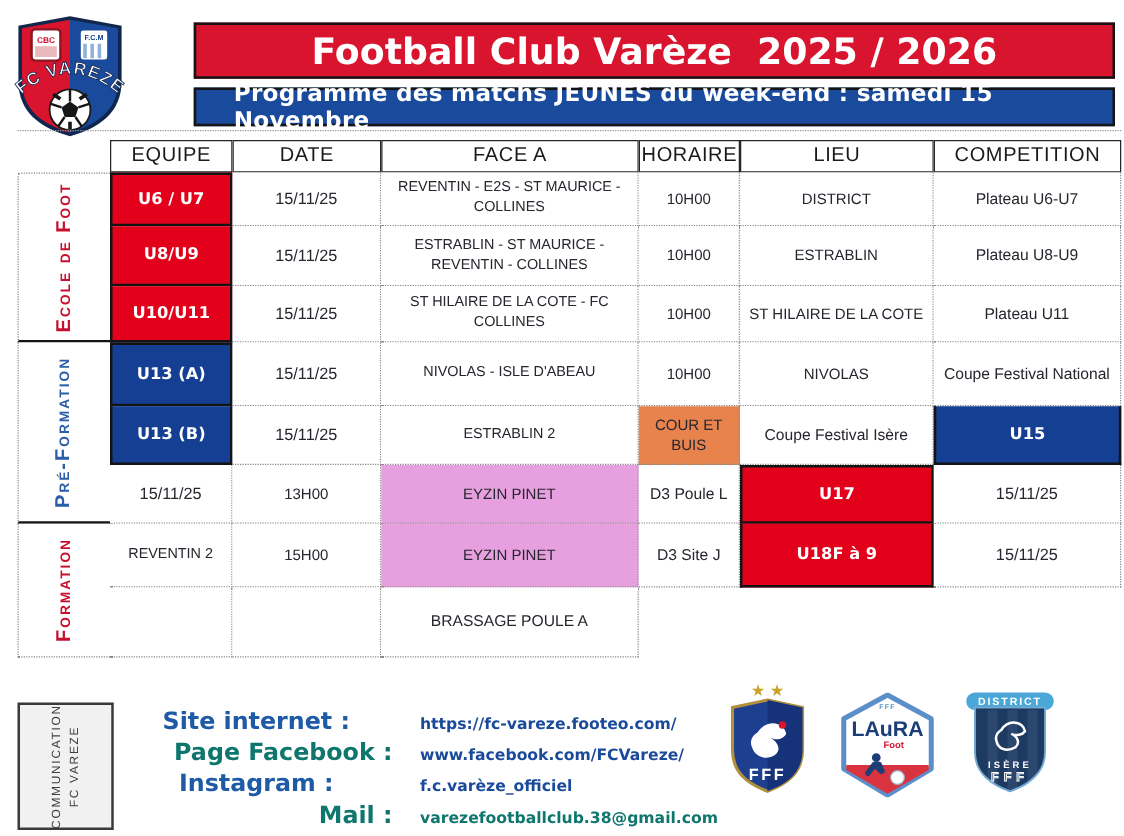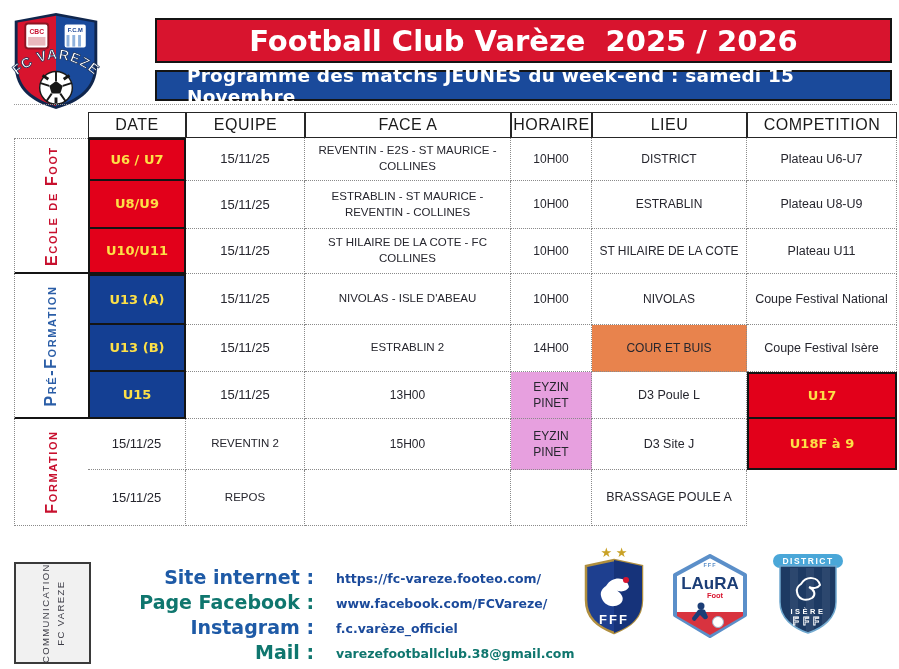--- a/index.html
+++ b/index.html
@@ -27,42 +27,42 @@
         display: flex; align-items: center; justify-content: center; background: #fff; }
   .sb-first { border-top: 1.5px dotted #8a8a8a; }
   .sb-last { border-bottom: 1.5px dotted #8a8a8a; }
   .vtext { transform: rotate(-90deg); white-space: nowrap; }
   .sb .vtext { font-variant: small-caps; font-weight: 700; font-size: 16px; letter-spacing: 1.6px; }
   .sb-red .vtext { color: #C8102E; }
   .sb-blue .vtext { color: #2B5EA7; }
   .td { display: flex; align-items: center; justify-content: center; text-align: center;
         border-right: 1.5px dotted #8a8a8a; border-bottom: 1.5px dotted #8a8a8a;
         font-size: 12px; color: #26262e; padding: 2px 4px; line-height: 1.35; background: #fff; }
-  .eq { color: #fde047; font-weight: bold; font-family: "DejaVu Sans", sans-serif; font-size: 13px;
+  .eq { color: #ffffff; font-weight: bold; font-family: "DejaVu Sans", sans-serif; font-size: 13px;
         border: 2px solid #141414; border-top: none; }
   .eq-top { border-top: 2px solid #141414; }
   .eq.red { background: #E2001A; }
   .eq.blue { background: #143F93; }
   .c-date { font-size: 13px; }
   .c-face { font-size: 11.5px; }
   .c-comp { font-size: 12.5px; }
   .hl-orange { background: #E8834D; }
   .hl-pink { background: #E7A0DF; }
 
   
   .comm-box { position: absolute; left: 14px; top: 562px; width: 77px; height: 102px;
               background: #f1f1f1; border: 2px solid #3a3a3a;
               display: flex; align-items: center; justify-content: center; }
   .comm-box .vtext { font-size: 9.5px; letter-spacing: 1.4px; color: #3c3c46; text-align: center; line-height: 1.6; font-weight: 500; }
   .link-row { position: absolute; left: 96px; width: 470px; height: 26px; }
   .link-label { position: absolute; left: 0; top: 0; width: 218px; text-align: right;
                 font-family: "DejaVu Sans", sans-serif; font-weight: bold; font-size: 19px; }
   .link-value { position: absolute; left: 240px; top: 5px; width: 230px; text-align: left;
                 font-family: "DejaVu Sans", sans-serif; font-weight: bold; font-size: 12.5px; }
-  .c-blue { color: #1E5AA6; }
+  .c-blue { color: #1E5AA6; text-align: center; }
   .c-red  { color: #0f766e; }
   .c-linkblue { color: #1B4A9B; }
   .logo-abs { position: absolute; }
 </style>
 </head>
 <body>
 
 <div class="page">
 
   <div class="club-logo">
@@ -94,22 +94,22 @@
     <span>2025 / 2026</span>
   </div>
   <div class="banner banner-blue">
     <span>Programme des matchs JEUNES du week-end : samedi 15 Novembre</span>
   </div>
 
   <div class="frame-dotted-top"></div>
 
   <div class="tbl">
     <div></div>
+    <div class="th">EQUIPE</div>
     <div class="th">DATE</div>
-    <div class="th">EQUIPE</div>
     <div class="th">FACE A</div>
     <div class="th">HORAIRE</div>
     <div class="th">LIEU</div>
     <div class="th">COMPETITION</div>
 
     <div class="sb sb-red sb-first" style="grid-row:2/5">
         <span class="vtext">Ecole de Foot</span>
       </div>
     <div class="sb sb-blue" style="grid-row:5/8">
         <span class="vtext">Pré-Formation</span>
@@ -142,40 +142,38 @@
     <div class="td eq blue eq-top">U13 (A)</div>
     <div class="td c-date">15/11/25</div>
     <div class="td c-face">NIVOLAS - ISLE D'ABEAU</div>
     <div class="td">10H00</div>
     <div class="td">NIVOLAS</div>
     <div class="td c-comp">Coupe Festival National</div>
 
     <div class="td eq blue">U13 (B)</div>
     <div class="td c-date">15/11/25</div>
     <div class="td c-face">ESTRABLIN 2</div>
-    <div class="td">14H00</div>
     <div class="td hl-orange">COUR ET BUIS</div>
     <div class="td c-comp">Coupe Festival Isère</div>
 
     <div class="td eq blue">U15</div>
     <div class="td c-date">15/11/25</div>
     <div class="td">13H00</div>
     <div class="td hl-pink">EYZIN PINET</div>
     <div class="td c-comp">D3 Poule L</div>
 
     <div class="td eq red eq-top">U17</div>
     <div class="td c-date">15/11/25</div>
     <div class="td c-face">REVENTIN 2</div>
     <div class="td">15H00</div>
     <div class="td hl-pink">EYZIN PINET</div>
     <div class="td c-comp">D3 Site J</div>
 
     <div class="td eq red">U18F à 9</div>
     <div class="td c-date">15/11/25</div>
-    <div class="td c-face">REPOS</div>
     <div class="td"></div>
     <div class="td"></div>
     <div class="td c-comp">BRASSAGE POULE A</div>
   </div>
 
   <div class="comm-box">
     <div class="vtext">
       <div>COMMUNICATION</div>
       <div>FC VAREZE</div>
     </div>

